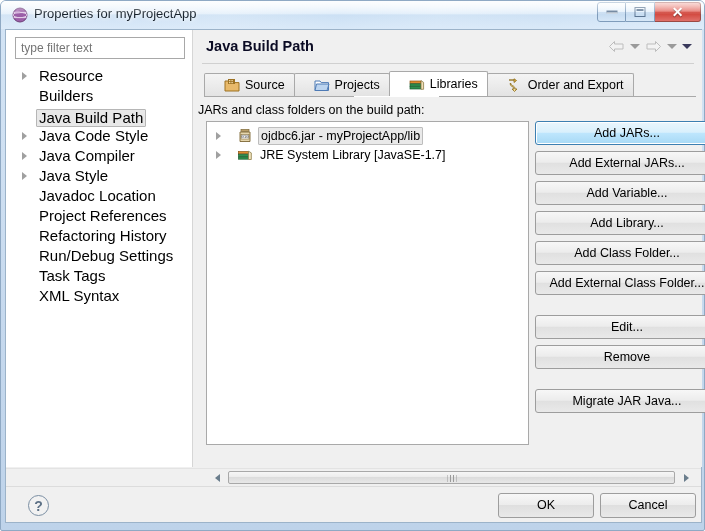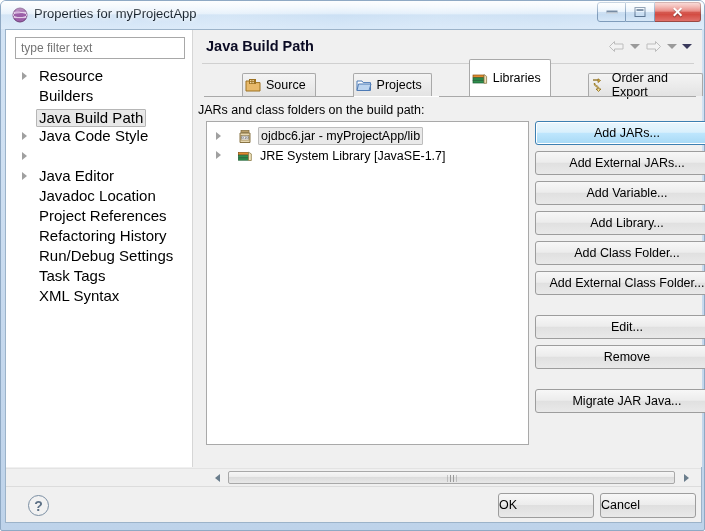--- a/index.html
+++ b/index.html
@@ -132,31 +132,30 @@
   .nav-caret.dark { border-top-color: #3a3a5c; }
   #titlesep {
     position: absolute; left: 8px; top: 33px; width: 492px; height: 1px;
     background: #d0d0d0;
   }
 
   
   #tabs { position: absolute; left: 10px; top: 42px; height: 24px; display: flex; align-items: flex-end; }
   .tab {
     height: 23px; display: flex; align-items: center; gap: 5px;
-    padding: 0 9px 0 2px;
+    padding: 0 9px 0 19px;
     border: 1px solid #a9a9a9; border-bottom: none;
     background: linear-gradient(to bottom,#f4f4f4 0%,#e3e3e3 100%);
     font-size: 12.5px; color: #000;
     border-radius: 2px 2px 0 0;
     margin-right: -1px;
     position: relative;
-    margin-left: 38px;
   }
   .tab.active {
-    background: #ffffff; height: 37px; z-index: 4;
+    background: #ffffff; height: 25px; z-index: 4;
     border-color: #a9a9a9;
   }
   .tabicon { width: 16px; height: 15px; position: relative; flex: 0 0 16px; }
   #tabline {
     position: absolute; left: 10px; top: 66px; width: 492px; height: 1px;
     background: #a9a9a9;
   }
   #tabline .gap {
     position: absolute; height: 1px; background: #ffffff;
   }
@@ -168,21 +167,21 @@
   }
   #listbox {
     position: absolute; left: 12px; top: 91px;
     width: 323px; height: 324px;
     background: #ffffff; border: 1px solid #a9a9a9;
     overflow: hidden;
   }
   .lrow {
     position: relative; height: 19px; line-height: 19px;
     padding-left: 30px; font-size: 12.5px; color: #000; white-space: nowrap;
-    display: flex; align-items: flex-end; gap: 5px;
+    display: flex; align-items: center; gap: 5px;
   }
   .lrow .larrow {
     position: absolute; left: 9px; top: 6px;
     width: 0; height: 0;
     border-top: 4px solid transparent; border-bottom: 4px solid transparent;
     border-left: 5px solid #a0a0a0;
   }
   .licon { width: 16px; height: 16px; position: relative; flex: 0 0 16px; }
   .ltext { display:inline-block; padding: 0 2px; line-height: 16px; }
   .lrow.sel .ltext {
@@ -249,21 +248,21 @@
     display: flex; align-items: center; justify-content: center;
     font-size: 14px; color: #5d7186; font-weight: bold;
     background: #f2f2f2;
   }
   #okbtn { position: absolute; left: 492px; top: 6px; width: 96px; height: 25px; }
   #cancelbtn { position: absolute; left: 594px; top: 6px; width: 96px; height: 25px; }
   .dbtn {
     border: 1px solid #9d9d9d; border-radius: 3px;
     background: linear-gradient(to bottom,#f7f7f7 0%,#ececec 47%,#dfdfdf 50%,#e9e9e9 100%);
     font-family: "Liberation Sans", sans-serif;
-    font-size: 12.5px; color: #000; text-align: left; line-height: 23px;
+    font-size: 12.5px; color: #000; text-align: center; line-height: 23px;
     cursor: default;
   }
 </style>
 </head>
 <body>
 
 <div id="window">
 
   <div id="titlebar">
     <div class="win-icon">
@@ -305,24 +304,25 @@
         </div>
         <div class="trow sel">
           <span class="lbl">Java Build Path</span>
         </div>
         <div class="trow">
           <span class="arrow"></span>
           <span class="lbl">Java Code Style</span>
         </div>
         <div class="trow">
           <span class="arrow"></span>
+          <span class="lbl">Java Compiler</span>
         </div>
         <div class="trow">
           <span class="arrow"></span>
-          <span class="lbl">Java Editor</span>
+          <span class="lbl">Java Style</span>
         </div>
         <div class="trow">
           <span class="lbl">Javadoc Location</span>
         </div>
         <div class="trow">
           <span class="lbl">Project References</span>
         </div>
         <div class="trow">
           <span class="lbl">Refactoring History</span>
         </div>

